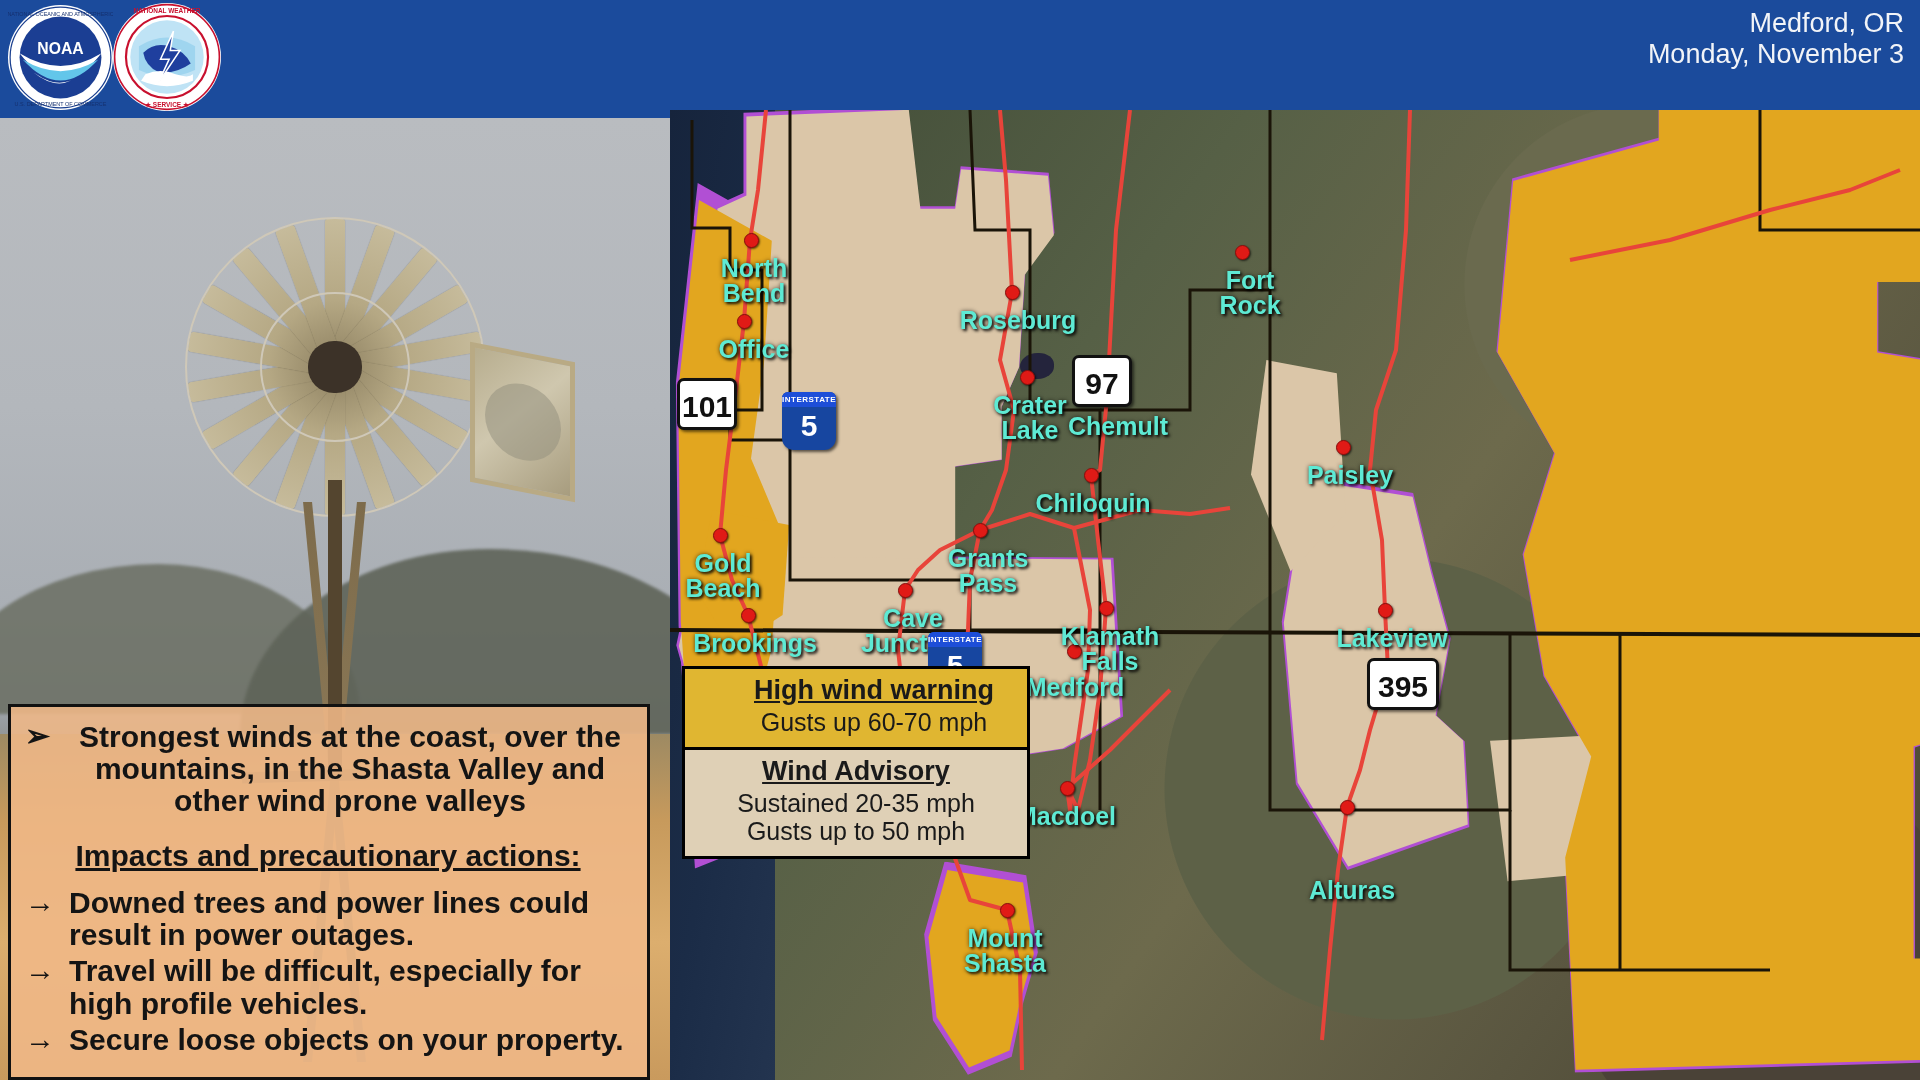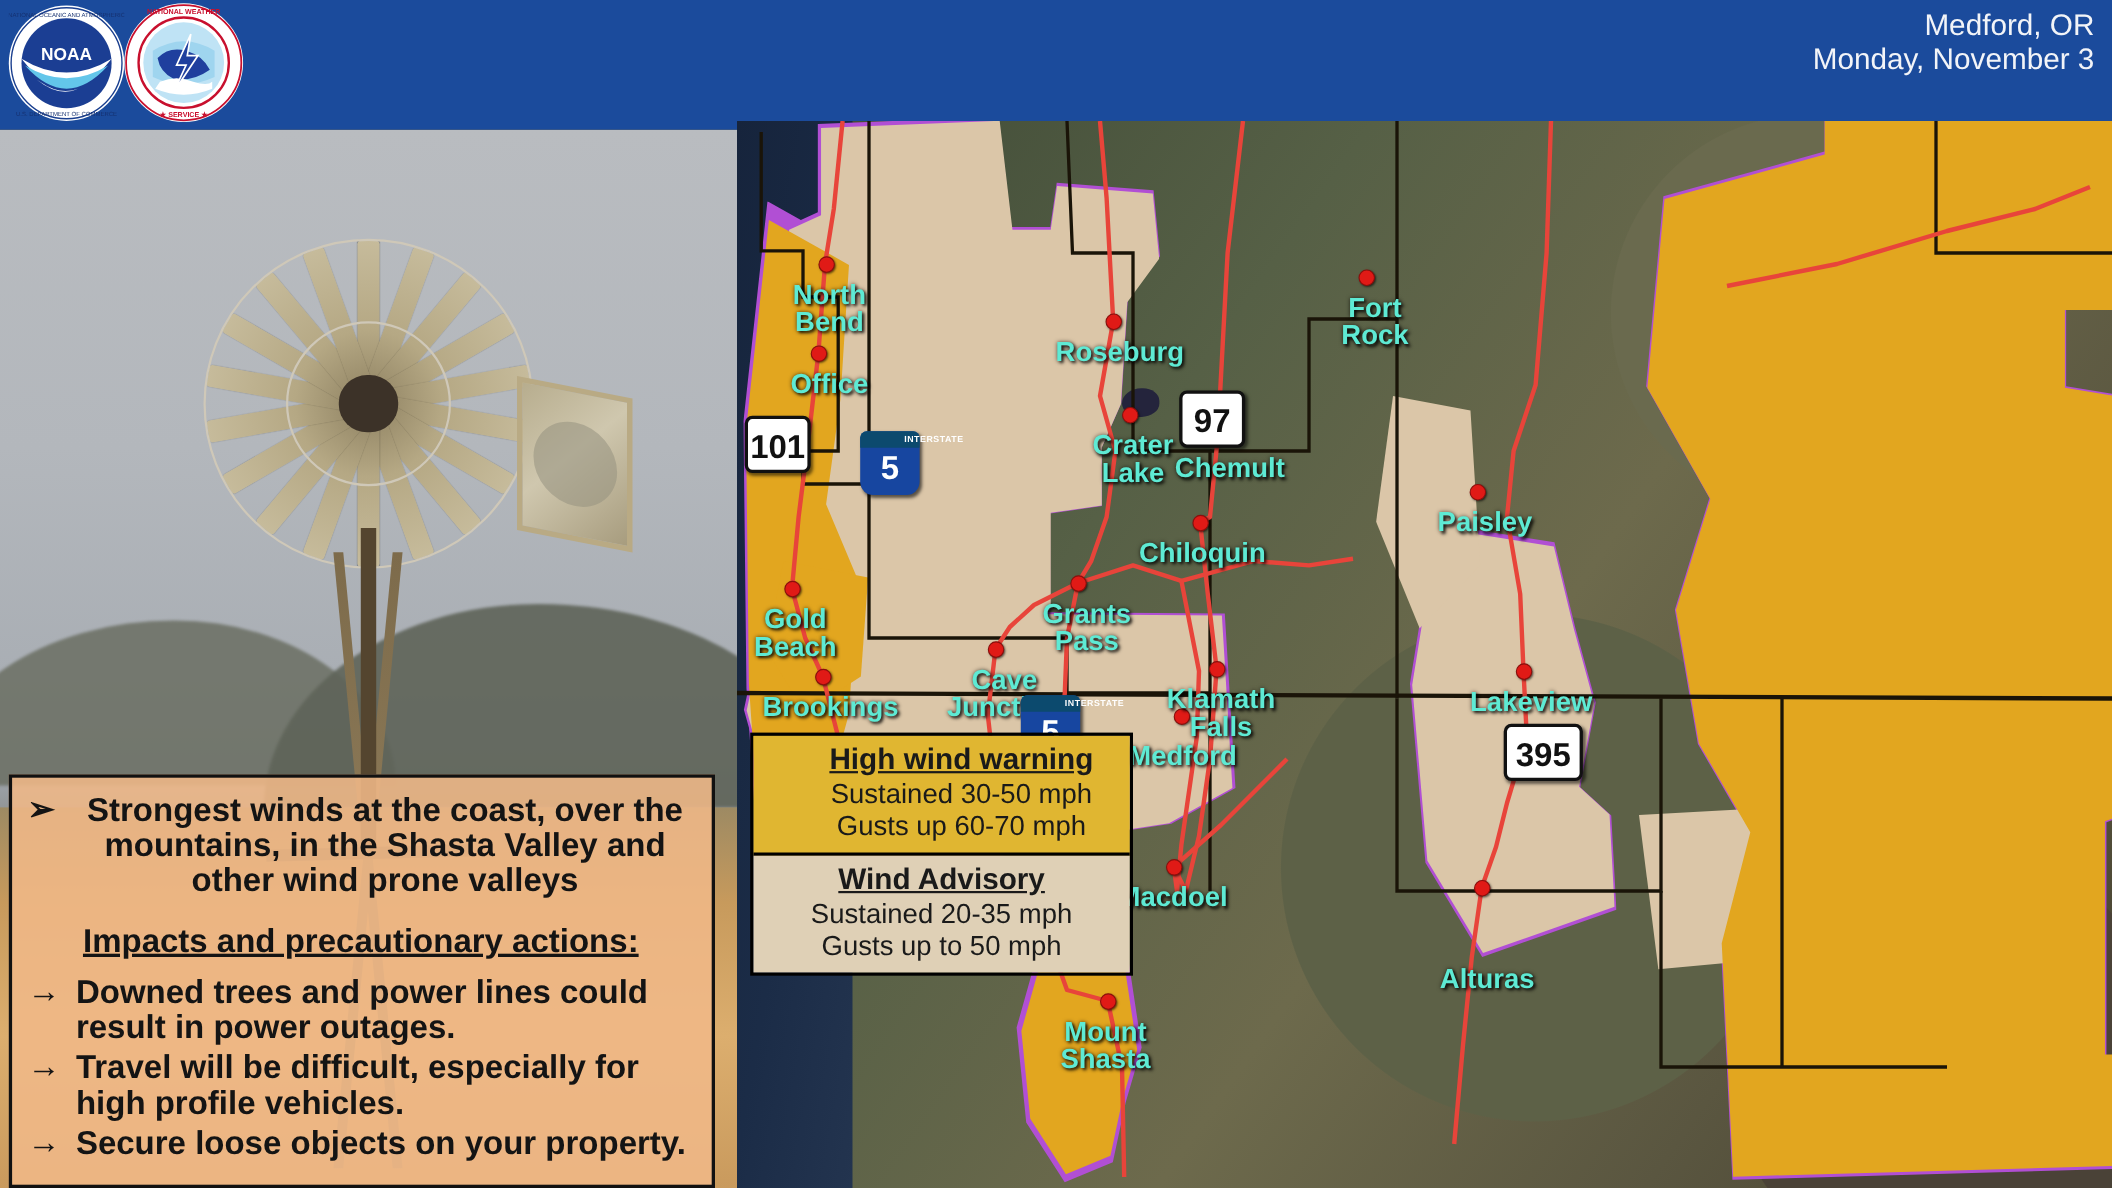--- a/index.html
+++ b/index.html
@@ -217,22 +217,22 @@
     box-shadow:2px 2px 3px rgba(0,0,0,.55);
   }
   .shield.us { width:60px; height:52px; font-size:30px; line-height:52px; }
   .shield.i {
     background:#1746A0; border:none; border-radius:6px 6px 12px 12px;
     color:#fff; width:54px; height:58px; padding-top:14px;
     font-size:30px; line-height:40px; box-shadow:2px 2px 3px rgba(0,0,0,.6);
   }
   .shield.i .i-top {
     position:absolute; left:0; top:0; width:100%; height:15px;
-    background:#0c4a6e; border-radius:6px 6px 0 0;
-    font-size:8px; line-height:15px; color:#fff; letter-spacing:.5px;padding-left:40px;
+    background:#1d4ed8; border-radius:6px 6px 0 0;
+    font-size:8px; line-height:15px; color:#fff; letter-spacing:.5px;
   }
   #crater-lake-blob {
     position:absolute; left:350px; top:243px; width:34px; height:26px;
     background:#24243c; border-radius:54% 46% 50% 50%;
   }
 
   
   #legend {
     position:absolute; left:12px; top:556px; width:348px;
     border:3px solid #000; z-index:40;
@@ -464,21 +464,20 @@
     <span>5</span>
   </div>
   <div class="shield i" style="left:258px; top:522px;">
     <div class="i-top">INTERSTATE</div>
     <span>5</span>
   </div>
 
   <div id="legend">
     <div class="legend-box" id="legend-warning">
       <div class="legend-title">High wind warning</div>
-      <div class="legend-line">Sustained 30-50 mph</div>
       <div class="legend-line">Gusts up 60-70 mph</div>
     </div>
     <div class="legend-box" id="legend-advisory">
       <div class="legend-title">Wind Advisory</div>
       <div class="legend-line">Sustained 20-35 mph</div>
       <div class="legend-line">Gusts up to 50 mph</div>
     </div>
   </div>
 </div>
 

